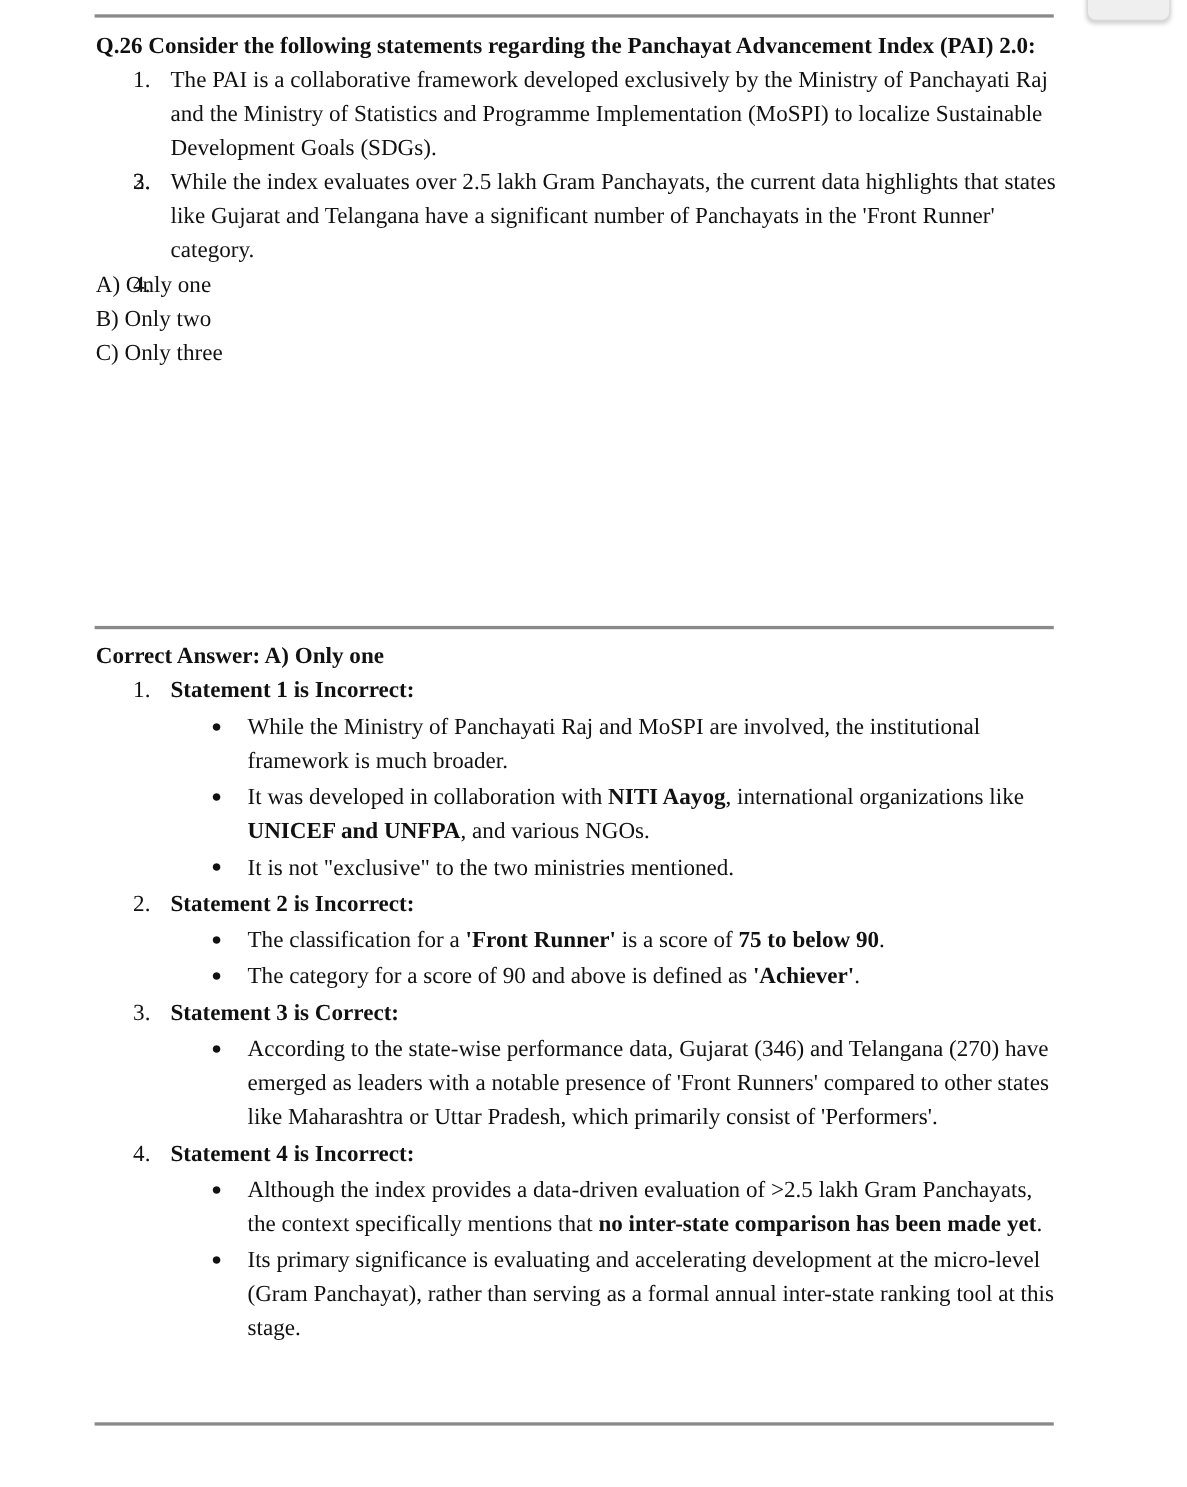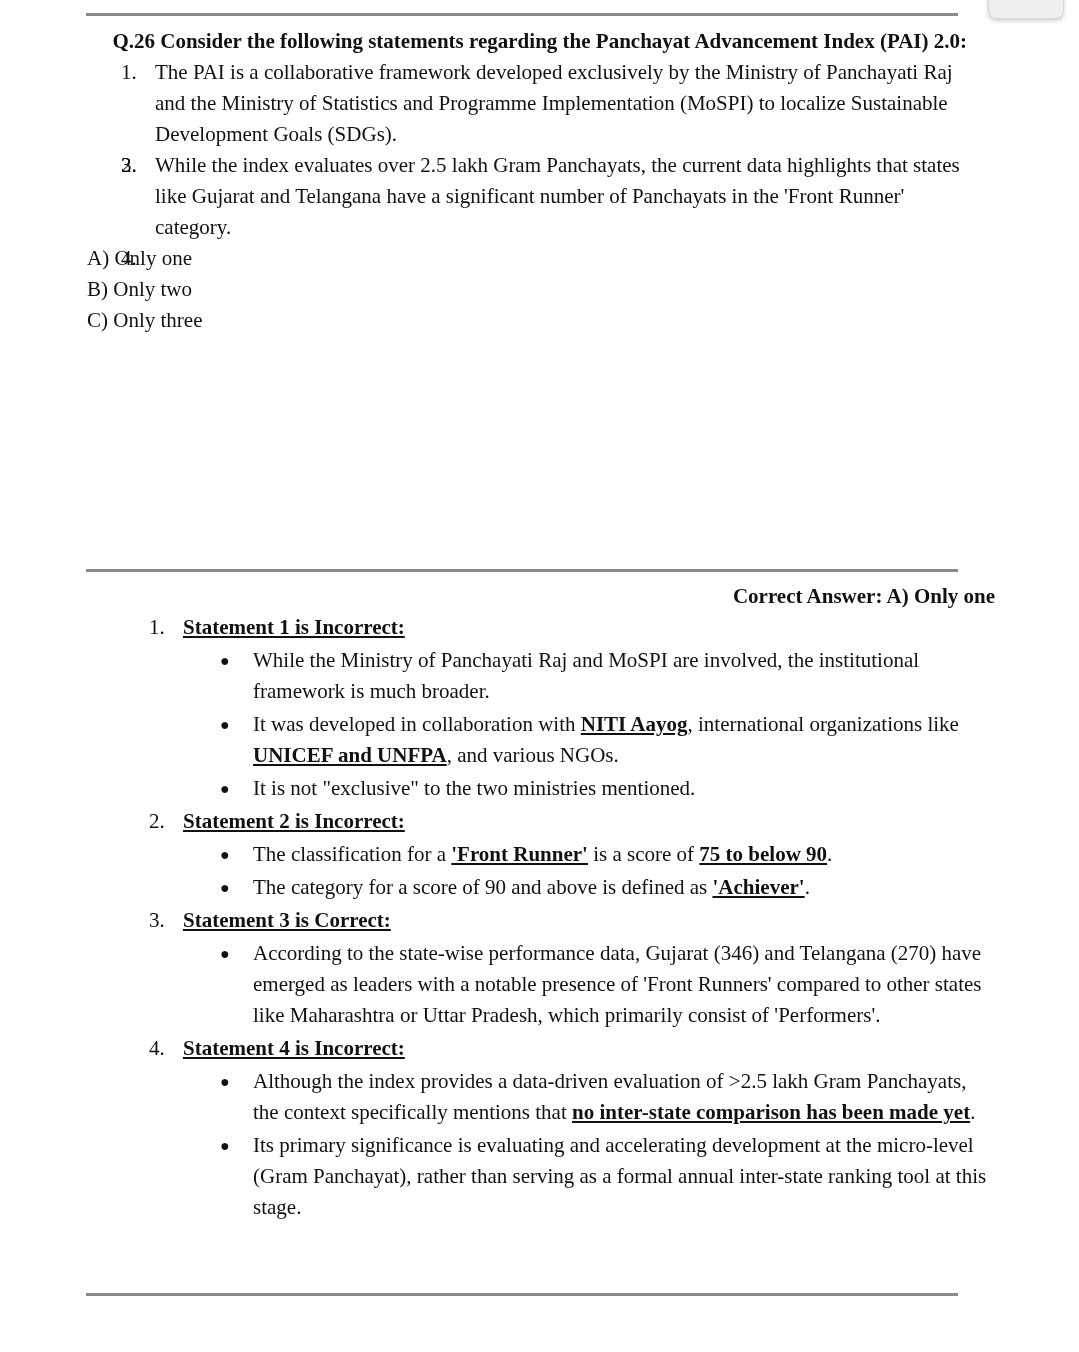--- a/index.html
+++ b/index.html
@@ -7,25 +7,25 @@
       width: 1079px; height: 1352px; position: relative; overflow: hidden;
       font-family: "Liberation Serif", serif; color: #111; font-size: 21px;
     }
     .corner-widget {
       position: absolute; left: 988px; top: -10px; width: 74px; height: 27px;
       background: #efefef; border: 1px solid #d8d8d8; border-radius: 0 0 8px 8px;
       box-shadow: 0 2px 4px rgba(0,0,0,0.18);
     }
     .rule { position: absolute; left: 86px; width: 872px; height: 3px; background: #8a8a8a; }
     .content { position: absolute; left: 87px; width: 880px; line-height: 31px; }
-    .q-title { font-weight: bold; margin: 0; text-align: right; }
+    .q-title { font-weight: bold; margin: 0; }
     ol.stmts { margin: 0; padding: 0; list-style: none; }
     ol.stmts li { position: relative; padding-left: 68px; }
     ol.stmts li .num { position: absolute; left: 34px; top: 0; }
-    .bold { font-weight: bold; text-decoration: underline; }
+    .bold { font-weight: bold; }
     .opt { margin: 0; }
     .sub { margin: 0; padding: 0; list-style: none; }
     .sub li { position: relative; padding-left: 138px; margin: 2px 0; line-height: 31px; }
     .sub li .bullet { position: absolute; left: 105px; top: 0; font-size: 16px; }
     .exp-item { position: relative; padding-left: 68px; }
     .exp-item .num { position: absolute; left: 34px; top: 0; }
   </style>
 </head>
 <body>
 
@@ -41,21 +41,21 @@
     <li><span class="num">3.</span><span>While the index evaluates over 2.5 lakh Gram Panchayats, the current data highlights that states like Gujarat and Telangana have a significant number of Panchayats in the 'Front Runner' category.</span></li>
     <li><span class="num">4.</span></li>
   </ol>
   <p class="opt">A) Only one</p>
   <p class="opt">B) Only two</p>
   <p class="opt">C) Only three</p>
 </div>
 
 <div class="rule" style="top:569px;"></div>
 
-<div class="content" style="top:581px;margin-left:28px;">
+<div class="content" style="top:581px;">
   <p class="q-title">Correct Answer: A) Only one</p>
   <div id="explanations">
       <div class="exp-item"><span class="num">1.</span><span class="bold">Statement 1 is Incorrect:</span></div>
       <ul class="sub">
         <li><span class="bullet">●</span><span>While the Ministry of Panchayati Raj and MoSPI are involved, the institutional framework is much broader.</span></li>
         <li><span class="bullet">●</span><span>It was developed in collaboration with </span><span class="bold">NITI Aayog</span><span>, international organizations like </span><span class="bold">UNICEF and UNFPA</span><span>, and various NGOs.</span></li>
         <li><span class="bullet">●</span><span>It is not "exclusive" to the two ministries mentioned.</span></li>
       </ul>
       <div class="exp-item"><span class="num">2.</span><span class="bold">Statement 2 is Incorrect:</span></div>
       <ul class="sub">

